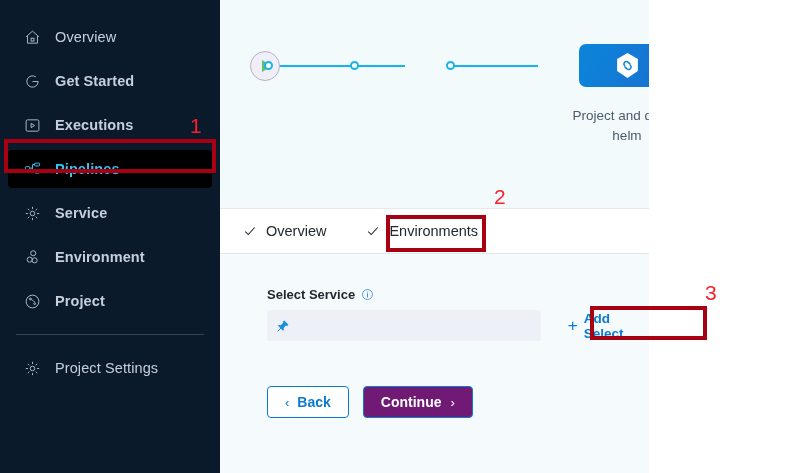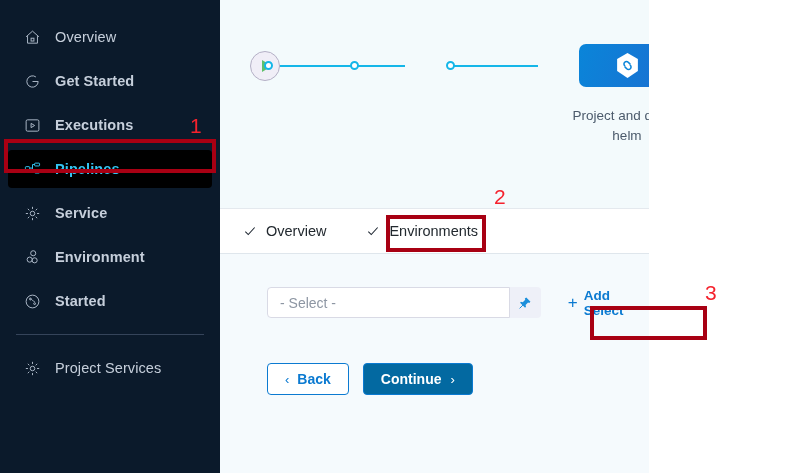--- a/index.html
+++ b/index.html
@@ -315,21 +315,21 @@
     cursor: pointer;
     padding: 0 17px;
   }
   .btn-back {
     background: #ffffff;
     border: 1px solid #0b7ad1;
     color: #0b7ad1;
     margin-right: 14px;
   }
   .btn-continue {
-    background: #0369a1;
+    background: #701a75;
     border: 1px solid #0b7ad1;
     color: #ffffff;
   }
   .chev { font-size: 13px; font-weight: normal; }
   .chev.left { margin-right: 8px; }
   .chev.right { margin-left: 9px; }
 
   
   .anno-box {
     position: absolute;
@@ -427,33 +427,33 @@
 
     <div class="nav-item">
       <span class="nav-icon">
         <svg viewBox="0 0 24 24">
             <circle cx="12" cy="12" r="9"></circle>
             <path d="M9 8.5c3 0 3 3.5 6 3.5"></path>
             <circle cx="9" cy="8.5" r="1.3"></circle>
             <circle cx="15" cy="15" r="1.3"></circle>
           </svg>
       </span>
-      <span class="nav-label">Started</span>
+      <span class="nav-label">Project</span>
     </div>
 
     <div class="side-divider"></div>
 
     <div class="nav-item">
       <span class="nav-icon">
         <svg viewBox="0 0 24 24">
             <circle cx="12" cy="12" r="3.2"></circle>
             <path d="M12 2.6v3M12 18.4v3M2.6 12h3M18.4 12h3M5.4 5.4l2.1 2.1M16.5 16.5l2.1 2.1M18.6 5.4l-2.1 2.1M7.5 16.5l-2.1 2.1"></path>
           </svg>
       </span>
-      <span class="nav-label">Project Services</span>
+      <span class="nav-label">Project Settings</span>
     </div>
 
   </nav>
 
   <div id="main">
 
     <div id="canvas">
 
       <div class="conn" style="left:49px; width:136px;"></div>
       <div class="conn" style="left:230px; width:88px;"></div>
@@ -507,24 +507,33 @@
               <path d="M4 13l5 5L20 6"></path>
             </svg>
         </span>
         <span>Environments</span>
       </div>
 
     </div>
 
     <div id="form-panel">
 
+      <div class="field-label">
+        <span>Select Service</span>
+        <span class="info-icon">
+          <svg viewBox="0 0 24 24">
+              <circle cx="12" cy="12" r="9.2" fill="none" stroke="#3e8fd4" stroke-width="1.6"></circle>
+              <path d="M12 10.6v6" stroke="#3e8fd4" stroke-width="1.8" stroke-linecap="round"></path>
+              <circle cx="12" cy="7.4" r="1.1" fill="#3e8fd4"></circle>
+            </svg>
+        </span>
+      </div>
 
       <div class="select-row">
         <div class="select-wrap">
-          <div class="select-box">- Select -</div>
           <div class="pin-btn">
             <svg viewBox="0 0 24 24">
                 <path d="M14.2 2.6 21.4 9.8l-2.1 2.1-2.1-.7-4.2 4.2.7 3.1-1.6 1.6-8.6-8.6 1.6-1.6 3.1.7 4.2-4.2-.7-2.1z" fill="#1b8fdb"></path>
                 <path d="M8.4 15.6 3.2 20.8" stroke="#1b8fdb" stroke-width="1.7" stroke-linecap="round"></path>
               </svg>
           </div>
         </div>
 
         <div class="add-service">
           <span class="plus">+</span>

